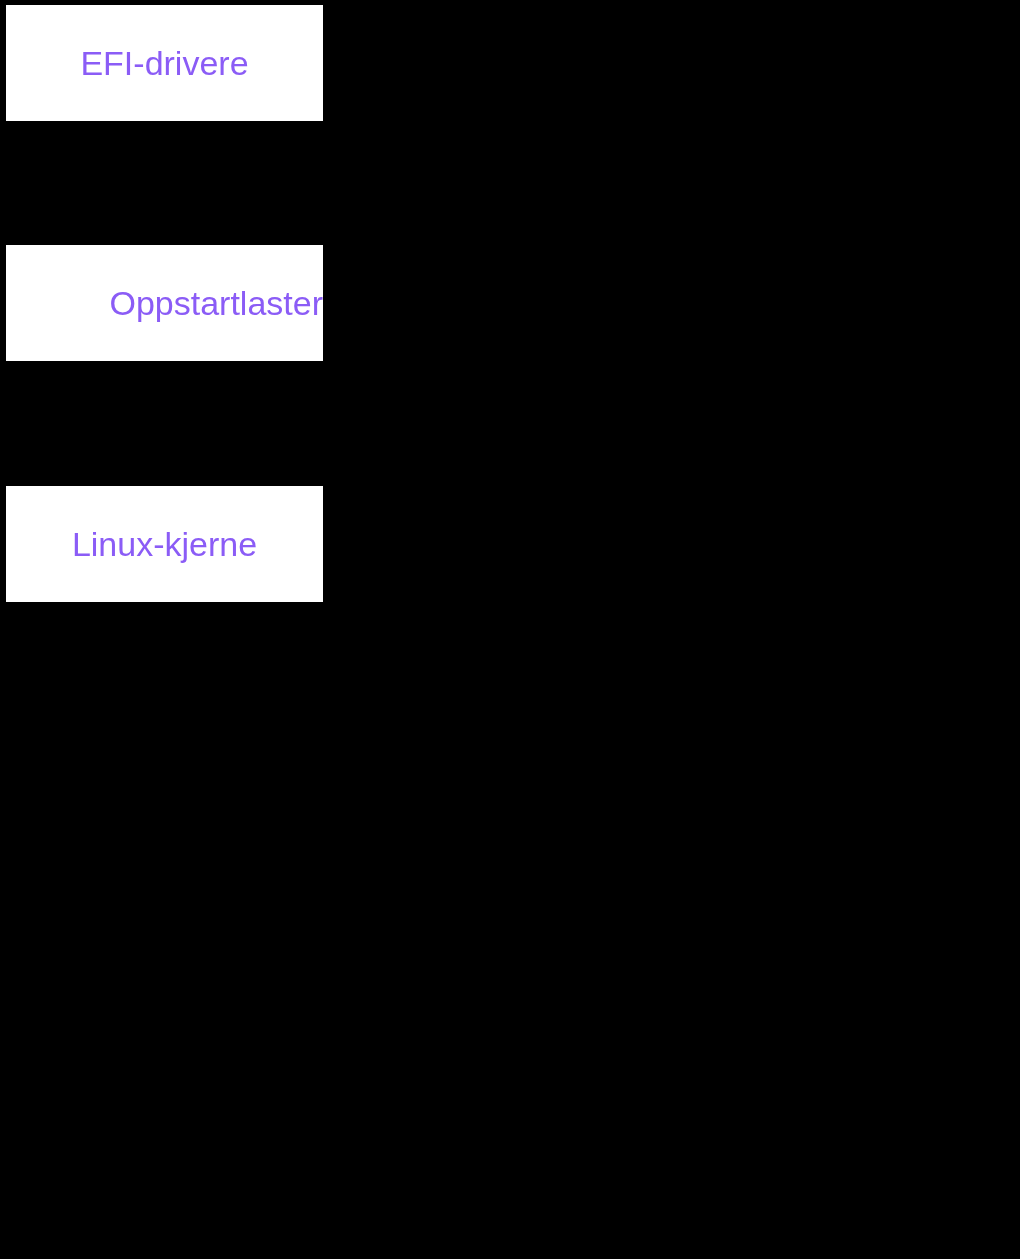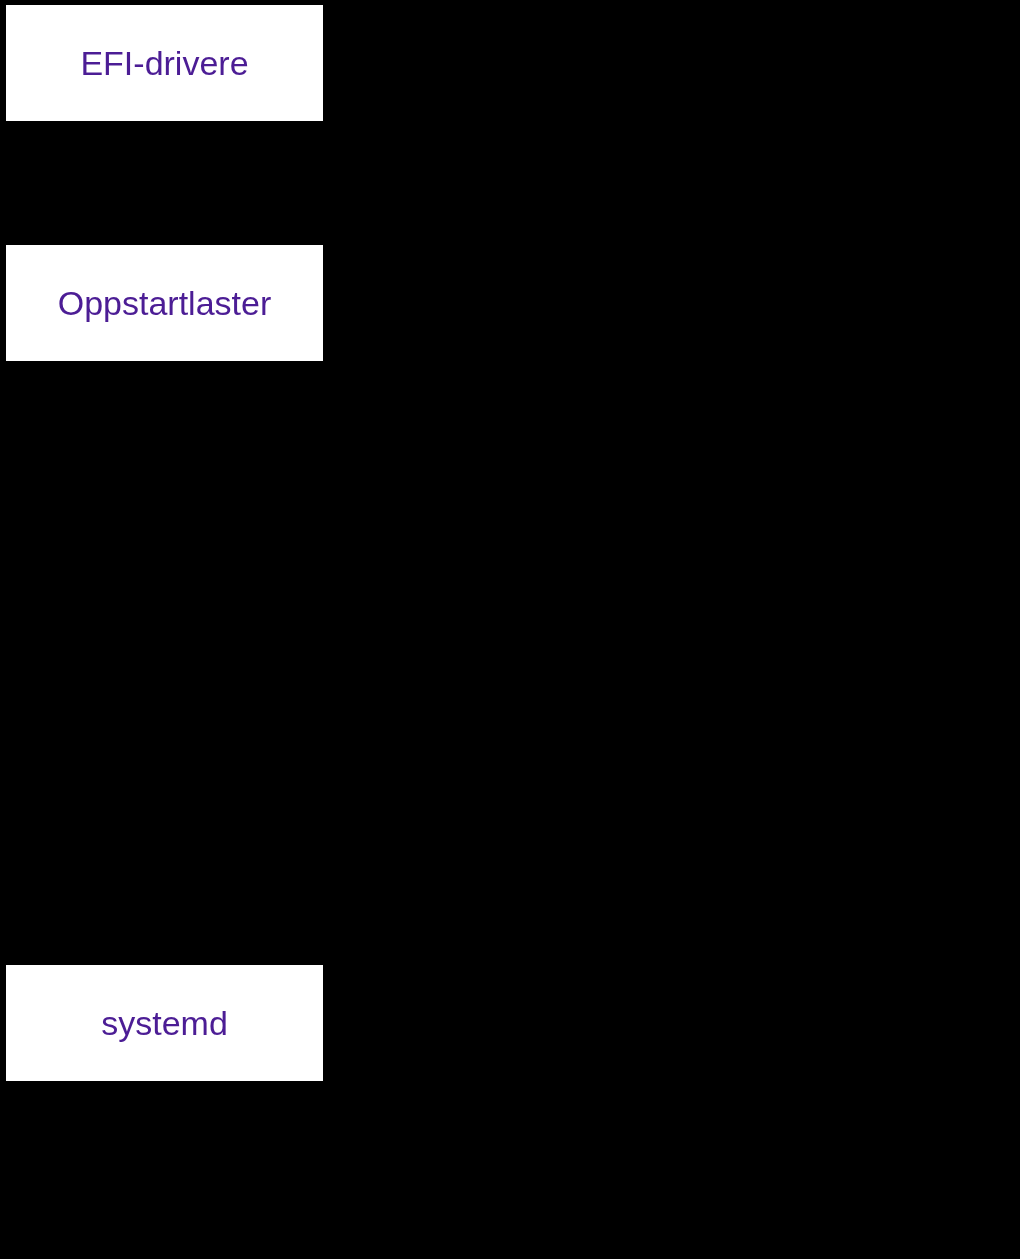--- a/index.html
+++ b/index.html
@@ -22,43 +22,43 @@
     position: absolute;
     left: 6px;
     width: 317px;
     height: 116px;
     background: #ffffff;
     display: flex;
     align-items: center;
     justify-content: center;
   }
   .node-1 { top: 5px; }
-  .node-2 { top: 245px; }
+  .node-2 { top: 245px; justify-content: flex-end; }
   .node-3 { top: 486px; }
   .node-4 { top: 727px; }
   .node-5 { top: 965px; }
   .node-label {
-    color: #4c1d95;
+    color: #8b5cf6;
     font-size: 34px;
     line-height: 1;
     white-space: nowrap;
   }
 </style>
 </head>
 <body>
 
 <div class="diagram-canvas">
 
   <div class="node node-1">
     <span class="node-label">EFI-drivere</span>
   </div>
 
   <div class="node node-2">
     <span class="node-label">Oppstartlaster</span>
   </div>
 
+  <div class="node node-3">
+    <span class="node-label">Linux-kjerne</span>
+  </div>
 
 
-  <div class="node node-5">
-    <span class="node-label">systemd</span>
-  </div>
 
 </div>
 
 </body></html>

